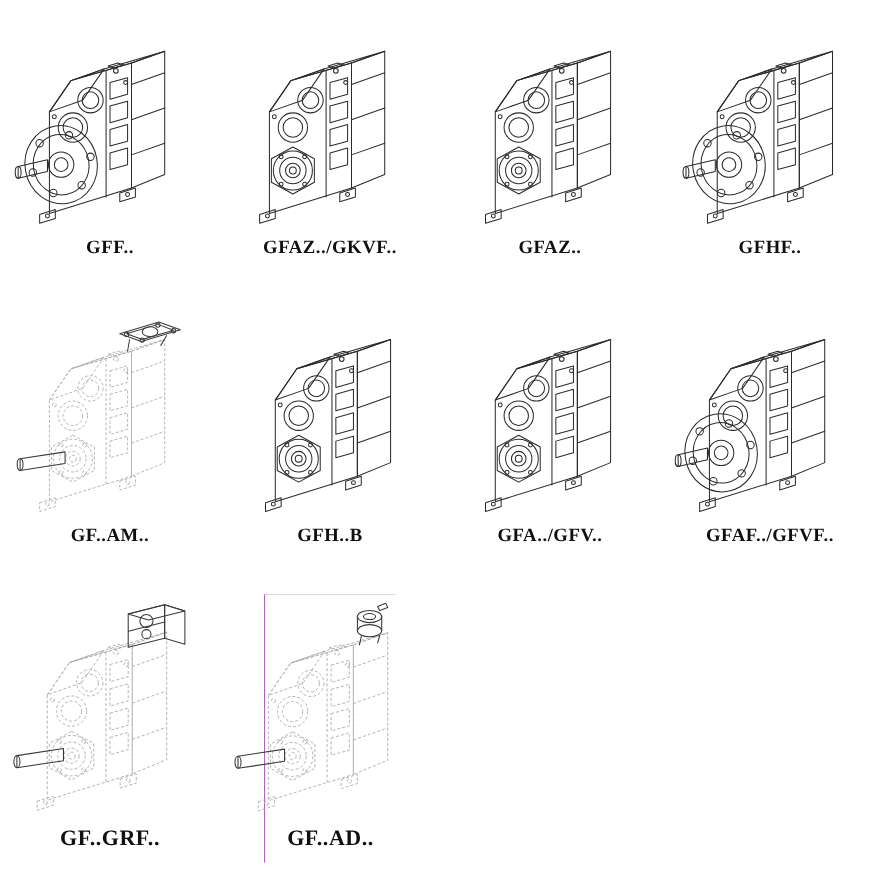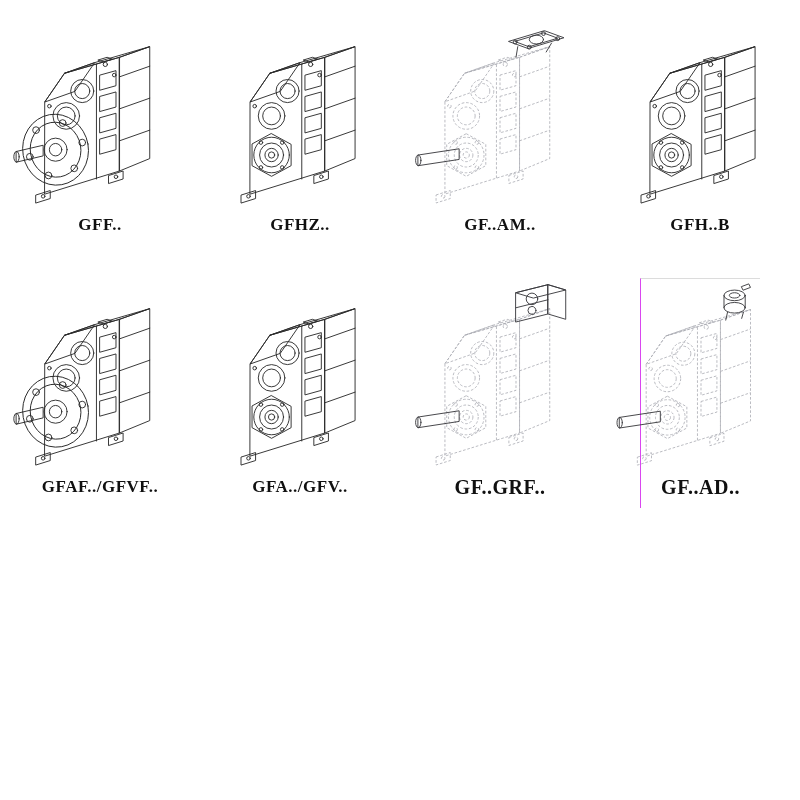--- a/index.html
+++ b/index.html
@@ -135,32 +135,50 @@
 
   <figure class="cell">
     <svg class="drawing" viewBox="0 0 200 215" aria-label="flange-output-shaft-gearbox">
       <use href="#g-housing" class="s"></use>
       <use href="#g-gears" class="s"></use>
       <use href="#g-flange" class="s"></use>
     </svg>
     <figcaption class="label">GFF..</figcaption>
   </figure>
 
+  <figure class="cell">
+    <svg class="drawing" viewBox="0 0 200 215" aria-label="hollow-shaft-gearbox">
+      <use href="#g-housing" class="s"></use>
+      <use href="#g-gears" class="s"></use>
+      <use href="#g-bore" class="s"></use>
+    </svg>
+    <figcaption class="label">GFAZ../GKVF..</figcaption>
+  </figure>
 
   <figure class="cell">
     <svg class="drawing" viewBox="0 0 200 215" aria-label="hollow-shaft-gearbox">
       <g transform="translate(6,0)">
         <use href="#g-housing" class="s"></use>
         <use href="#g-gears" class="s"></use>
         <use href="#g-bore" class="s"></use>
       </g>
     </svg>
-    <figcaption class="label">GFHZ..</figcaption>
-  </figure>
-
+    <figcaption class="label">GFAZ..</figcaption>
+  </figure>
+
+  <figure class="cell">
+    <svg class="drawing" viewBox="0 0 200 215" aria-label="flange-mounted-gearbox">
+      <g transform="translate(8,0)">
+        <use href="#g-housing" class="s"></use>
+        <use href="#g-gears" class="s"></use>
+        <use href="#g-flange" class="s"></use>
+      </g>
+    </svg>
+    <figcaption class="label">GFHF..</figcaption>
+  </figure>
 
 
   <figure class="cell">
     <svg class="drawing" viewBox="0 0 200 215" aria-label="gearbox-with-motor-adapter-flange">
       <use href="#g-housing" class="d"></use>
       <use href="#g-gears" class="d"></use>
       <use href="#g-bore" class="d"></use>
       <use href="#g-shaft-small" class="a"></use>
       <use href="#g-plate" class="a"></use>
     </svg>
@@ -173,37 +191,37 @@
         <use href="#g-housing" class="s"></use>
         <use href="#g-gears" class="s"></use>
         <use href="#g-bore" class="s"></use>
       </g>
     </svg>
     <figcaption class="label">GFH..B</figcaption>
   </figure>
 
 
   <figure class="cell">
+    <svg class="drawing" viewBox="0 0 200 215" aria-label="hollow-shaft-gearbox">
+      <g transform="translate(6,0)">
+        <use href="#g-housing" class="s"></use>
+        <use href="#g-gears" class="s"></use>
+        <use href="#g-bore" class="s"></use>
+      </g>
+    </svg>
+    <figcaption class="label">GFA../GFV..</figcaption>
+  </figure>
+
+  <figure class="cell">
     <svg class="drawing" viewBox="0 0 200 215" aria-label="flange-output-shaft-gearbox">
       <use href="#g-housing" class="s"></use>
       <use href="#g-gears" class="s"></use>
       <use href="#g-flange" class="s"></use>
     </svg>
     <figcaption class="label">GFAF../GFVF..</figcaption>
-  </figure>
-
-  <figure class="cell">
-    <svg class="drawing" viewBox="0 0 200 215" aria-label="hollow-shaft-gearbox">
-      <g transform="translate(6,0)">
-        <use href="#g-housing" class="s"></use>
-        <use href="#g-gears" class="s"></use>
-        <use href="#g-bore" class="s"></use>
-      </g>
-    </svg>
-    <figcaption class="label">GFA../GFV..</figcaption>
   </figure>
 
   <figure class="cell">
     <svg class="drawing" viewBox="0 0 200 215" aria-label="gearbox-with-primary-gear-unit">
       <use href="#g-housing" class="d"></use>
       <use href="#g-gears" class="d"></use>
       <use href="#g-bore" class="d"></use>
       <use href="#g-shaft-small" class="a"></use>
       <use href="#g-grf" class="a"></use>
     </svg>

